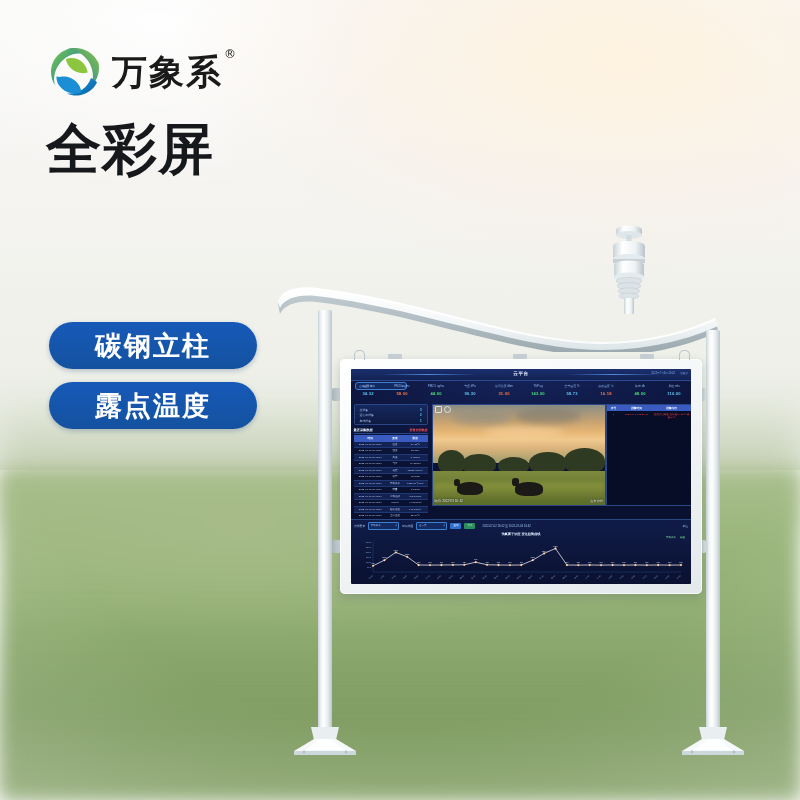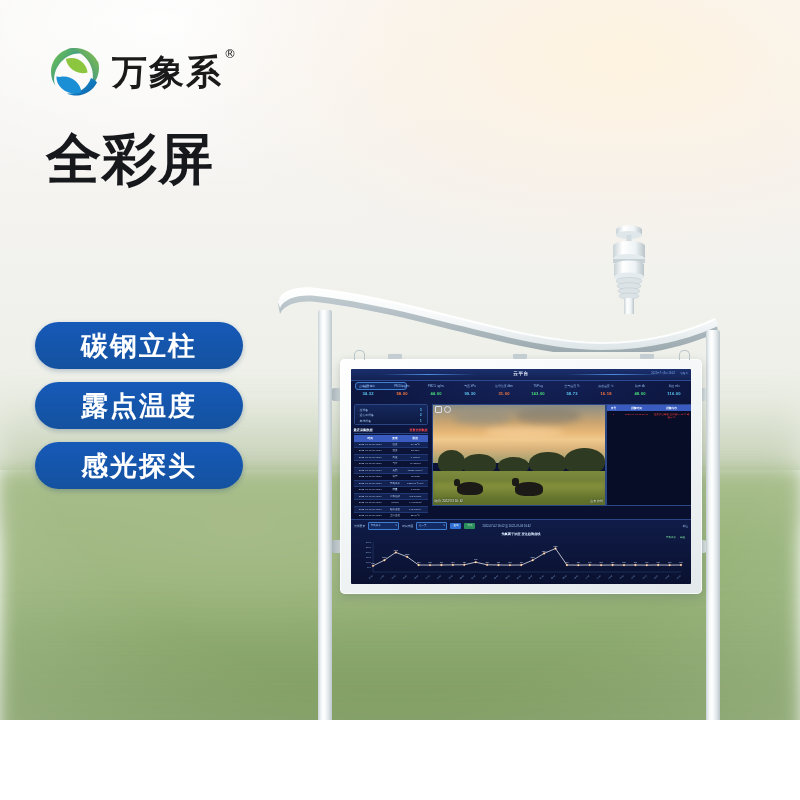--- a/index.html
+++ b/index.html
@@ -2,21 +2,21 @@
 <html><head>
 <meta charset="utf-8">
 <title>负氧离子监测站</title>
 <style>
   html,body{margin:0;padding:0;}
   body{
     width:800px;height:800px;overflow:hidden;position:relative;
     font-family:"Liberation Sans","DejaVu Sans",sans-serif;
     background:#ffffff;
   }
-  .stage{position:absolute;inset:0;width:800px;height:720px;overflow:hidden;}
+  .stage{position:absolute;inset:0;width:800px;height:800px;overflow:hidden;}
 
   
   .bg{position:absolute;inset:0;}
   .bg-sky{
     position:absolute;left:0;top:0;width:800px;height:470px;
     background:
       radial-gradient(ellipse 620px 300px at 78% 12%, rgba(255,243,223,.95) 0%, rgba(250,240,228,.5) 45%, rgba(245,242,238,0) 72%),
       radial-gradient(ellipse 500px 240px at 20% 5%, rgba(255,255,255,.9) 0%, rgba(248,248,248,0) 70%),
       linear-gradient(#f7f6f4 0%, #f4f3f0 45%, #eef0e9 78%, #e4e9dc 100%);
   }
@@ -45,30 +45,30 @@
   
   .logo{position:absolute;left:47px;top:44px;display:flex;align-items:center;gap:9px;}
   .logo-mark{width:56px;height:56px;position:relative;}
   .logo-text{
     font-size:35px;font-weight:bold;color:#1a1a1a;letter-spacing:2px;
     font-family:"DejaVu Sans","Liberation Sans",sans-serif;position:relative;
   }
   .logo-reg{position:absolute;top:-2px;right:-15px;font-size:12px;font-weight:normal;}
 
   
-  .headline{position:absolute;left:46px;top:130px;}
+  .headline{position:absolute;left:46px;top:120px;}
   .h-line{
     font-size:55px;line-height:1.08;font-weight:bold;color:#16181c;
     letter-spacing:1px;font-family:"DejaVu Sans","Liberation Sans",sans-serif;
     white-space:nowrap;
   }
   .h-line.second{margin-top:13px;}
 
   
-  .pills{position:absolute;left:35px;top:322px;display:flex;flex-direction:column;gap:13px;}
+  .pills{position:absolute;left:49px;top:322px;display:flex;flex-direction:column;gap:13px;}
   .pill{
     width:208px;height:47px;border-radius:24px;
     background:linear-gradient(180deg,#1659b8 0%,#14529f 100%);
     color:#fff;font-size:27px;font-weight:bold;letter-spacing:2px;
     display:flex;align-items:center;justify-content:center;
     font-family:"DejaVu Sans","Liberation Sans",sans-serif;
     box-shadow:0 2px 5px rgba(10,50,110,.25);
   }
 
   
@@ -239,21 +239,20 @@
     </div>
   </div>
 
   <div class="headline">
     <div class="h-line">全彩屏</div>
   </div>
 
   <div class="pills">
     <div class="pill">碳钢立柱</div>
     <div class="pill">露点温度</div>
-    <div class="pill">感光探头</div>
   </div>
 
   <div class="station">
 
     <div class="canopy">
       <svg width="450" height="70" viewBox="0 0 450 70">
         <defs>
           <linearGradient id="cTop" x1="0" y1="0" x2="0" y2="1">
             <stop offset="0" stop-color="#ffffff"></stop>
               <stop offset=".55" stop-color="#f4f7f8"></stop>

